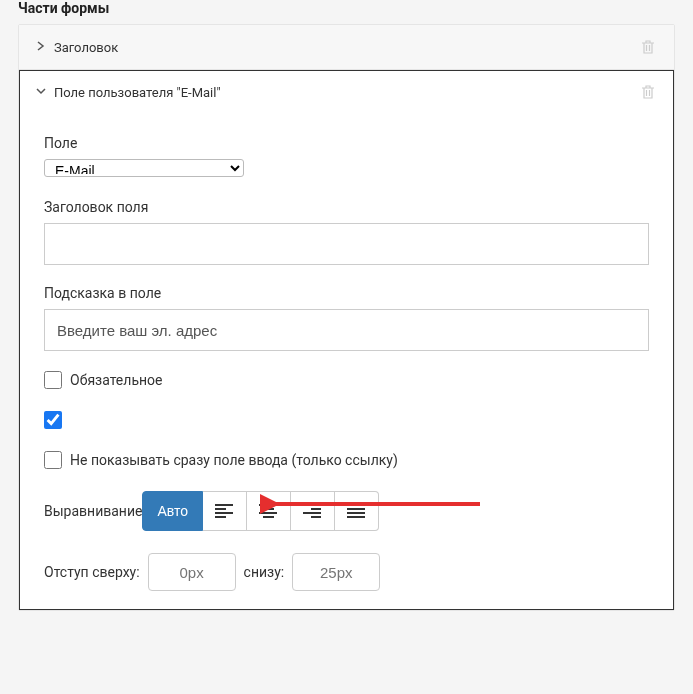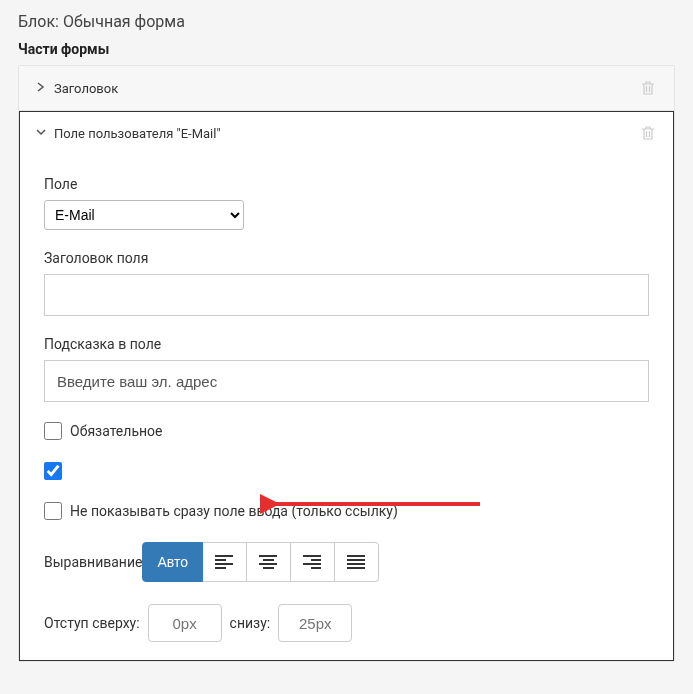--- a/index.html
+++ b/index.html
@@ -72,21 +72,21 @@
   }
   .form-group { margin-bottom: 20px; }
   .form-label {
     display: block;
     margin-bottom: 8px;
     color: #333;
     font-size: 14px;
   }
   select.form-control {
     width: 200px;
-    height: 30px;
+    height: 18px;
     border: 1px solid #bbb;
     border-radius: 3px;
     padding: 2px 6px;
     font-size: 14px;
     background: #fff;
   }
   input.form-control {
     width: 100%;
     height: 42px;
     border: 1px solid #ccc;
@@ -140,21 +140,21 @@
   }
   .btngroup .btn:first-child { border-radius: 4px 0 0 4px; }
   .btngroup .btn:last-child { border-radius: 0 4px 4px 0; }
   .spacing-row {
     display: flex;
     align-items: center;
     gap: 8px;
   }
   .spacing-row .lbl { font-size: 14px; color: #333; }
   .spacing-row input {
-    width: 74px;
+    width: 88px;
     height: 38px;
     border: 1px solid #ccc;
     border-radius: 4px;
     text-align: center;
     font-size: 15px;
     color: #aaa;
   }
   .arrow-svg {
     position: absolute;
     left: 260px;
@@ -171,21 +171,20 @@
     height: 2px;
     background: #333;
     margin: 2px 0;
   }
 </style>
 </head>
 <body>
 
 <div class="relwrap">
 
-<div class="page-title">Блок: Обычная форма</div>
 <div class="section-label">Части формы</div>
 
 <div class="panel-wrap">
   <div class="panel">
 
     <div class="accordion-item">
       <div class="accordion-header">
         <span class="chev">
           <svg width="10" height="10" viewBox="0 0 10 10">
                 <path d="M2 1 L7 5 L2 9" fill="none" stroke="#555" stroke-width="1.5"></path>

